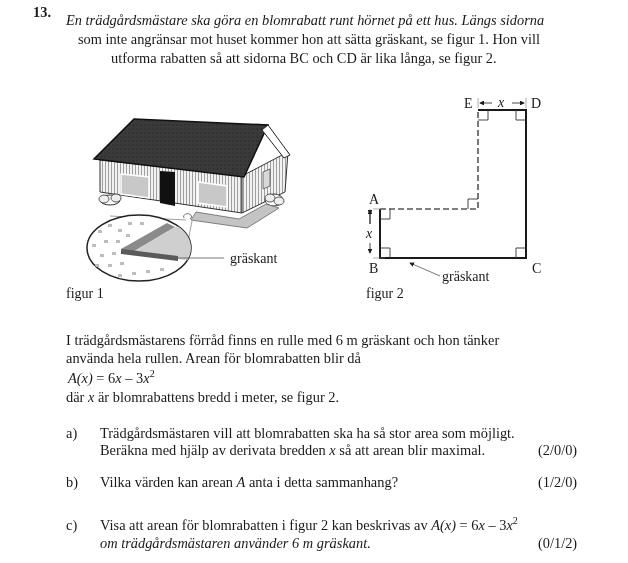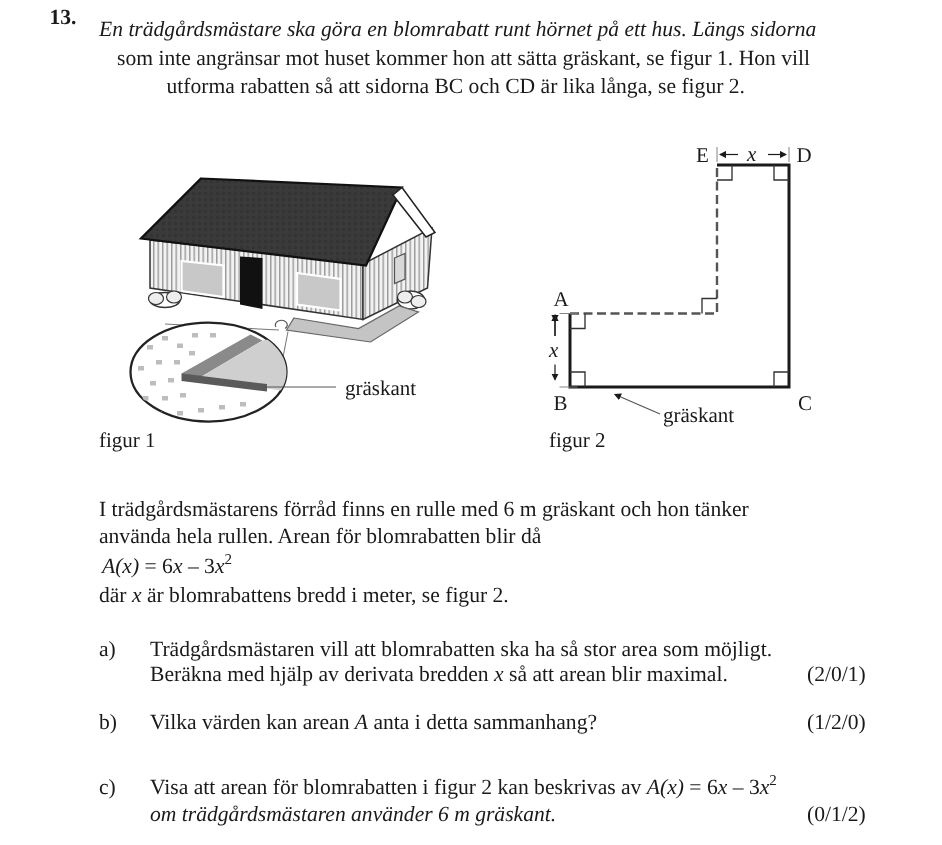--- a/index.html
+++ b/index.html
@@ -150,21 +150,21 @@
 </svg>
 
 <div class="abs t" style="left:66px; top:331px;">I trädgårdsmästarens förråd finns en rulle med 6 m gräskant och hon tänker</div>
 <div class="abs t" style="left:66px; top:349px;">använda hela rullen. Arean för blomrabatten blir då</div>
 <div class="abs t" style="left:68px; top:369px;"><i class="v">A(x)</i><span> = 6</span><i class="v">x</i><span> – 3</span><i class="v">x</i><sup>2</sup></div>
 <div class="abs t" style="left:66px; top:388px;"><span>där </span><i class="v">x</i><span> är blomrabattens bredd i meter, se figur 2.</span></div>
 
 <div class="abs t" style="left:66px; top:424px;">a)</div>
 <div class="abs t" style="left:100px; top:424px;text-align:center;">Trädgårdsmästaren vill att blomrabatten ska ha så stor area som möjligt.</div>
 <div class="abs t" style="left:100px; top:441px;"><span>Beräkna med hjälp av derivata bredden </span><i class="v">x</i><span> så att arean blir maximal.</span></div>
-<div class="abs t" style="left:538px; top:441px;">(2/0/1)</div>
+<div class="abs t" style="left:538px; top:441px;">(2/0/0)</div>
 
 <div class="abs t" style="left:66px; top:473px;">b)</div>
 <div class="abs t" style="left:100px; top:473px;"><span>Vilka värden kan arean </span><i class="v">A</i><span> anta i detta sammanhang?</span></div>
 <div class="abs t" style="left:538px; top:473px;">(1/2/0)</div>
 
 <div class="abs t" style="left:66px; top:516px;">c)</div>
 <div class="abs t" style="left:100px; top:516px;"><span>Visa att arean för blomrabatten i figur 2 kan beskrivas av </span><i class="v">A(x)</i><span> = 6</span><i class="v">x</i><span> – 3</span><i class="v">x</i><sup>2</sup></div>
 <div class="abs t" style="left:100px; top:534px;font-style:italic;">om trädgårdsmästaren använder 6 m gräskant.</div>
 <div class="abs t" style="left:538px; top:534px;text-align:center;">(0/1/2)</div>
 

